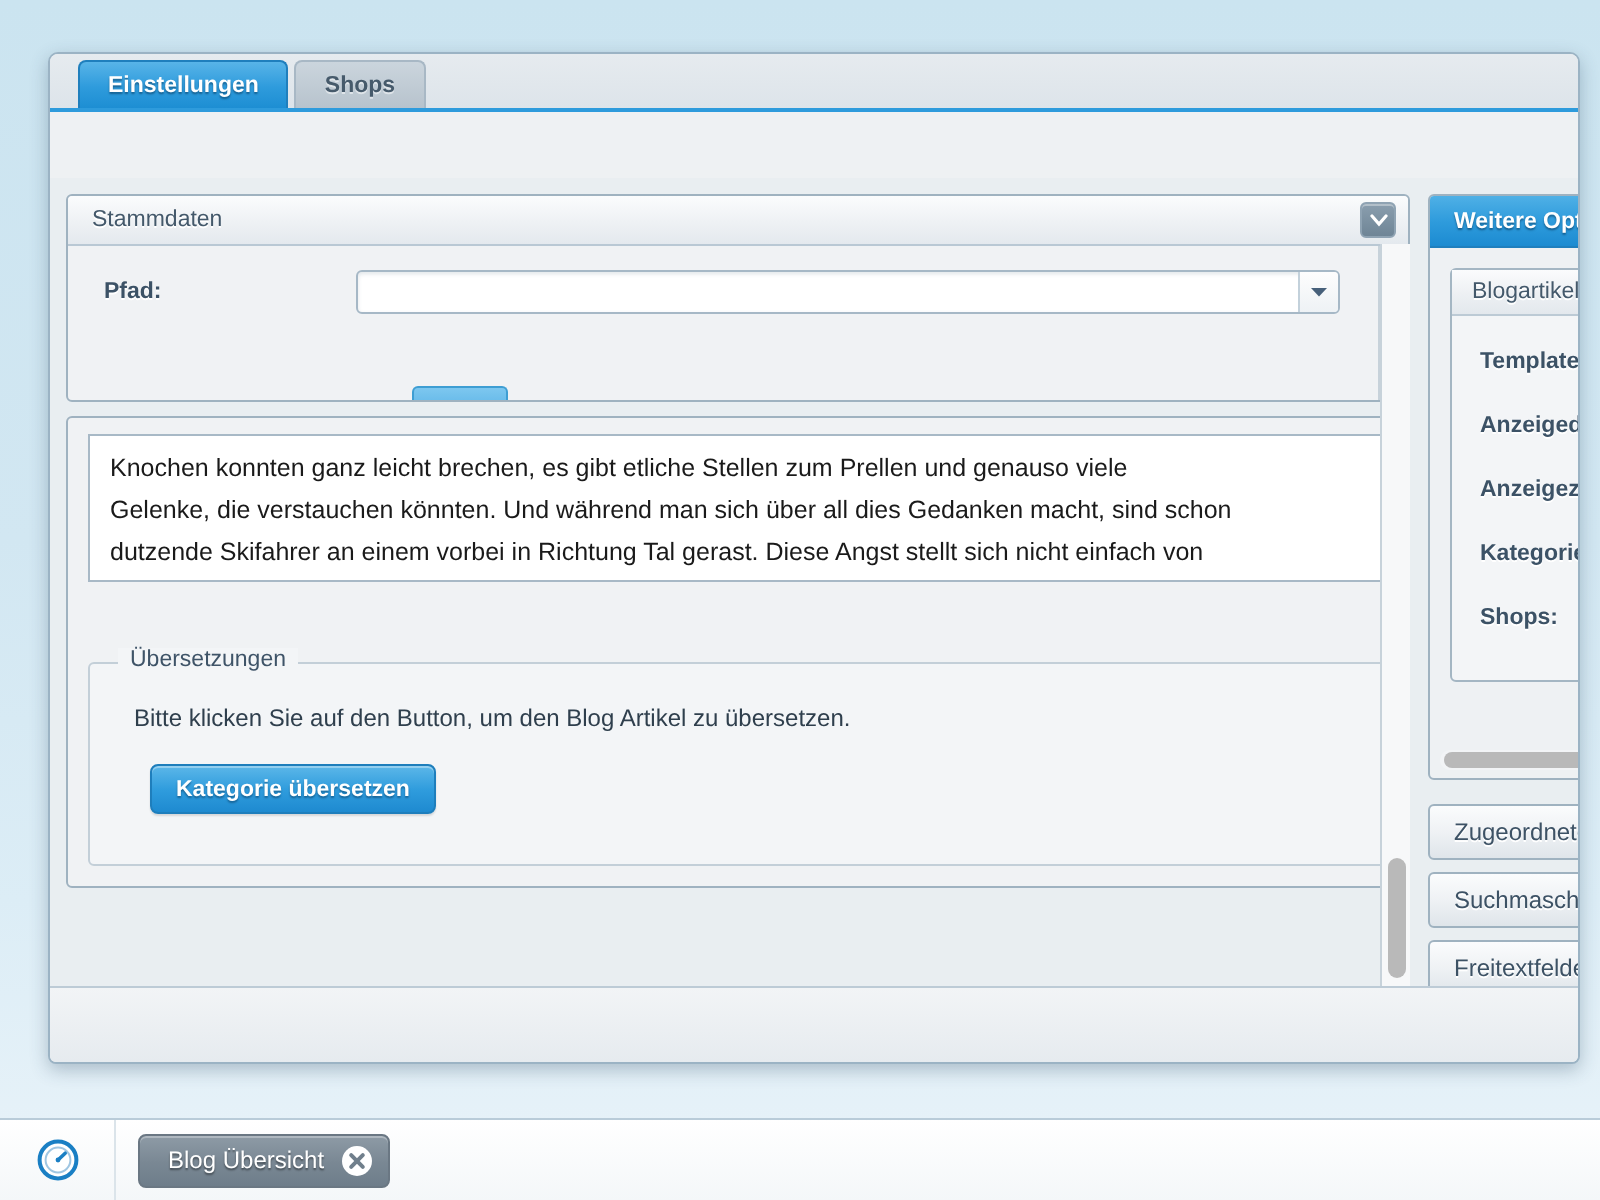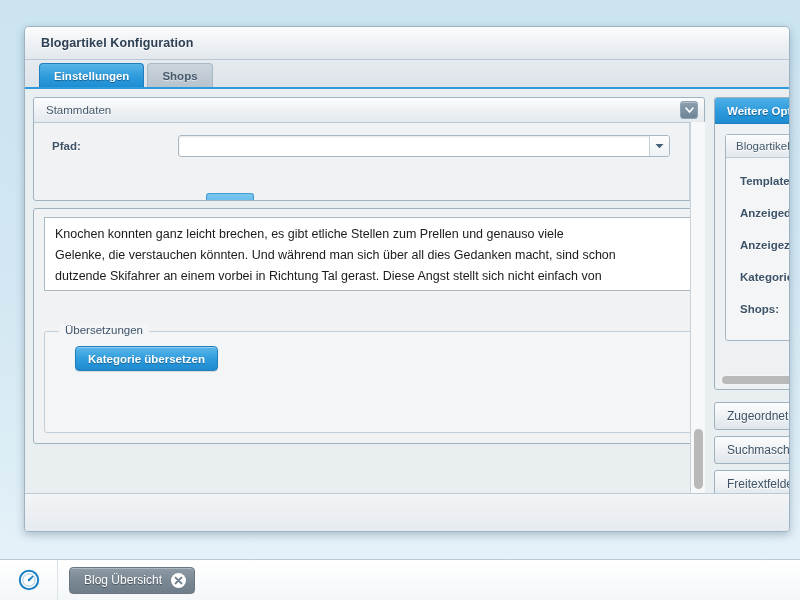--- a/index.html
+++ b/index.html
@@ -405,23 +405,20 @@
     cursor: pointer;
   }
 </style>
 </head>
 <body>
 
 <div id="desktop">
 
   <div id="window">
 
-    <div id="titlebar">
-      <span class="title">Blogartikel Konfiguration</span>
-    </div>
 
     <div id="tabbar">
       <div class="tab active">
         <span>Einstellungen</span>
       </div>
       <div class="tab inactive">
         <span>Shops</span>
       </div>
     </div>
 
@@ -469,20 +466,21 @@
             <div class="editor">
               <div class="editor-text">
                 <div>Knochen konnten ganz leicht brechen, es gibt etliche Stellen zum Prellen und genauso viele</div>
                 <div>Gelenke, die verstauchen könnten. Und während man sich über all dies Gedanken macht, sind schon</div>
                 <div>dutzende Skifahrer an einem vorbei in Richtung Tal gerast. Diese Angst stellt sich nicht einfach von</div>
               </div>
             </div>
 
             <fieldset class="fieldset">
               <legend>Übersetzungen</legend>
+              <div class="fs-text">Bitte klicken Sie auf den Button, um den Blog Artikel zu übersetzen.</div>
               <div class="btn-blue">
                 <span>Kategorie übersetzen</span>
               </div>
             </fieldset>
 
           </div>
 
           <div class="vscroll" style="right:0; top:25px; bottom:0;">
             <div class="thumb" style="bottom:4px; height:60px;"></div>
           </div>

